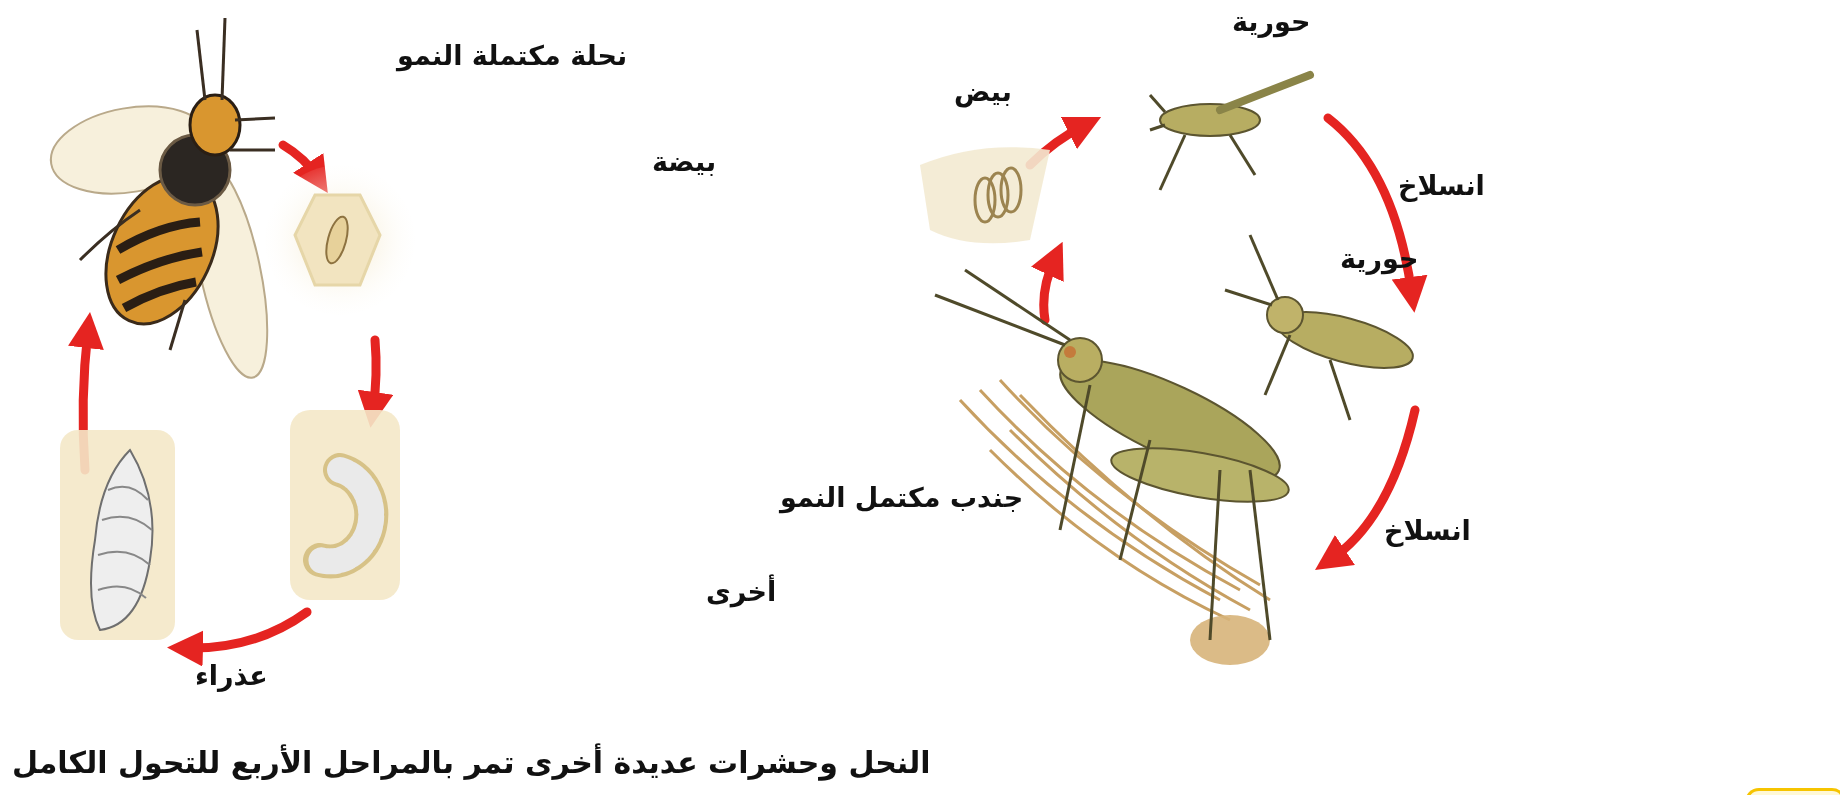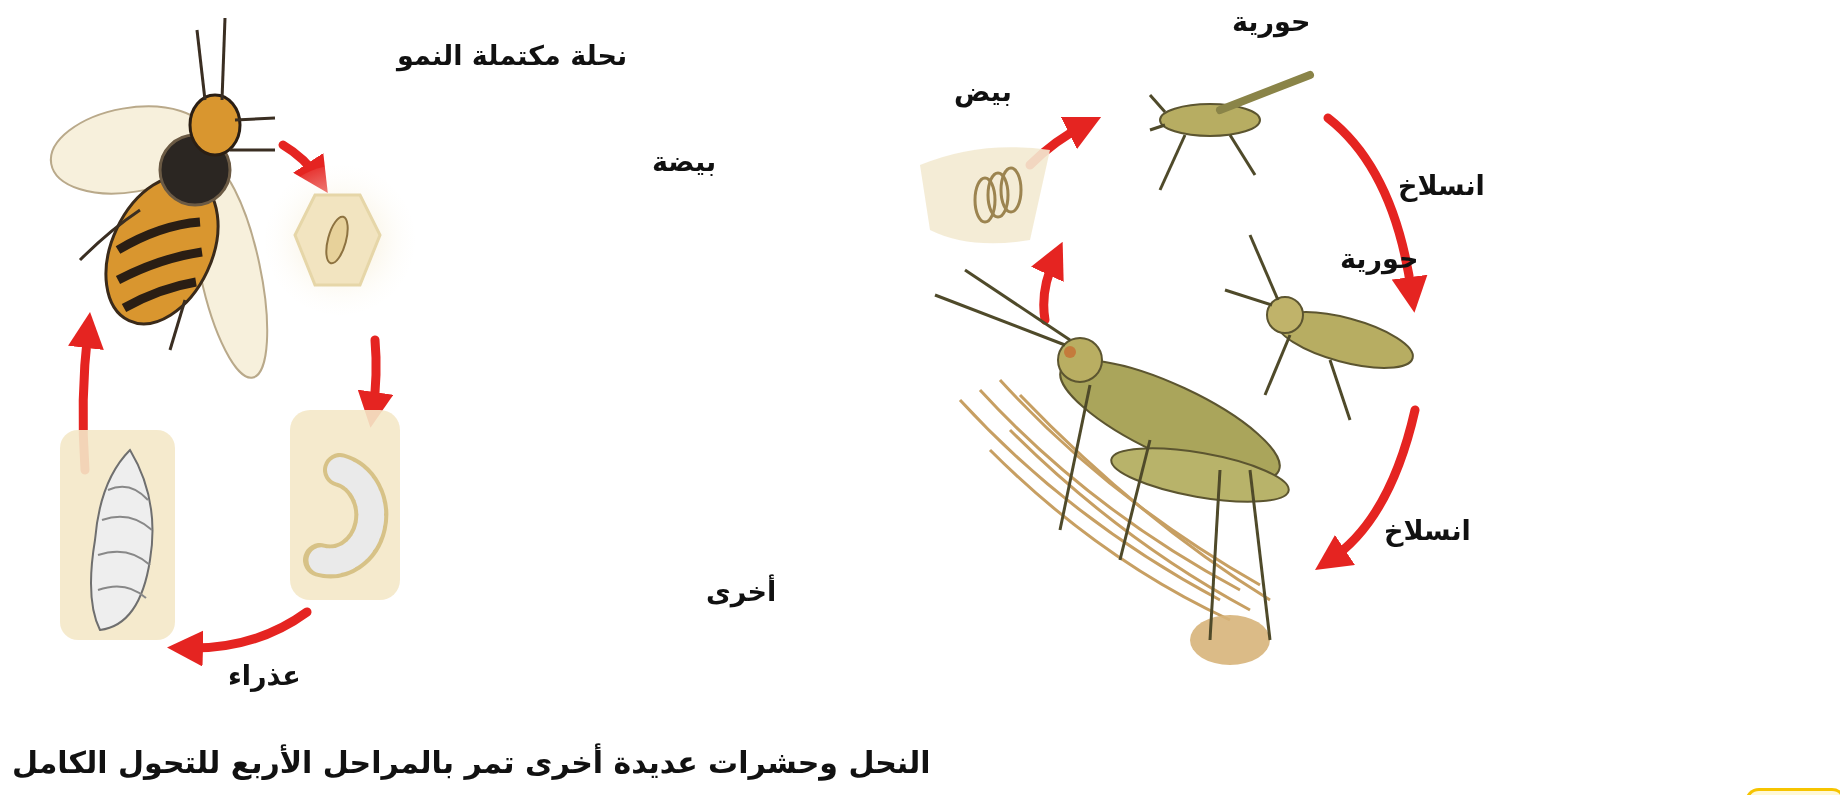--- a/index.html
+++ b/index.html
@@ -75,21 +75,21 @@
           <path d="M102,520 Q130,510 152,530"></path>
         <path d="M98,555 Q128,545 150,565"></path>
           <path d="M98,590 Q126,580 146,598"></path>
       </g>
     </g>
   </svg>
 
   <div class="label" style="left:397px; top:42px;">نحلة مكتملة النمو</div>
   <div class="label" style="left:652px; top:148px;text-align:right;">بيضة</div>
   <div class="label" style="left:706px; top:578px;">أخرى</div>
-  <div class="label" style="left:228px; top:662px;">عذراء</div>
+  <div class="label" style="left:195px; top:662px;">عذراء</div>
   <div class="caption" style="left:12px; top:748px;">النحل وحشرات عديدة أخرى تمر بالمراحل الأربع للتحول الكامل</div>
 </div>
 
 <div id="panel-grass" class="panel">
   <svg class="art" width="920" height="795" viewBox="0 0 920 795">
     <defs>
       <marker id="ah2" viewBox="0 0 10 10" refX="5" refY="5" markerWidth="4" markerHeight="4" orient="auto">
         <path d="M0,0 L10,5 L0,10 z" fill="#e52421"></path>
       </marker>
     </defs>
@@ -155,15 +155,16 @@
           <path d="M300,470 L290,640"></path>
       </g>
     </g>
   </svg>
 
   <div class="label" style="left:312px; top:8px;">حورية</div>
   <div class="label" style="left:34px; top:78px;">بيض</div>
   <div class="label" style="left:478px; top:172px;">انسلاخ</div>
   <div class="label" style="left:420px; top:245px;">حورية</div>
   <div class="label" style="left:464px; top:517px;">انسلاخ</div>
+  <div class="label" style="left:-140px; top:484px;">جندب مكتمل النمو</div>
 </div>
 
 <div class="badge"></div>
 
 </body></html>

